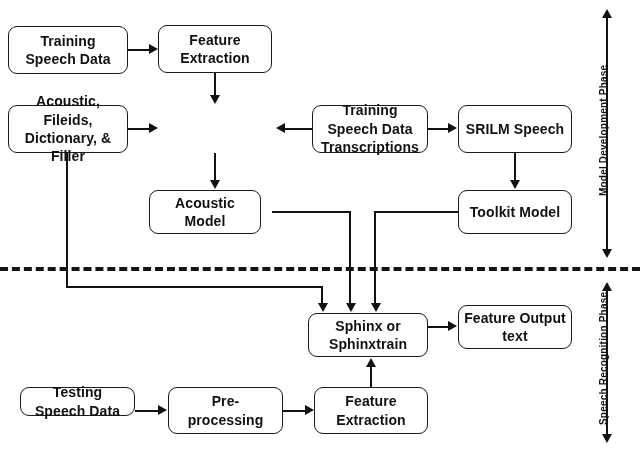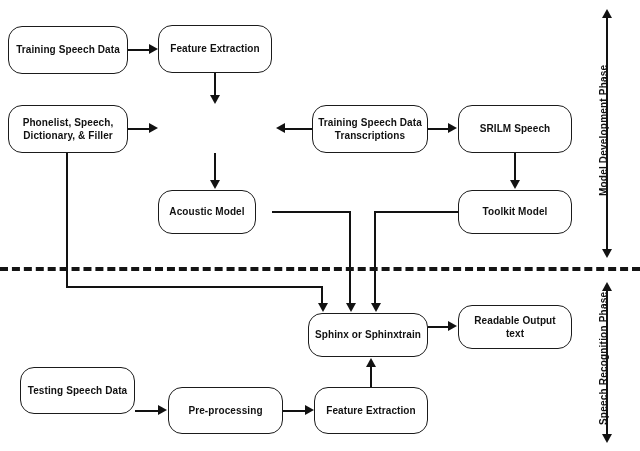--- a/index.html
+++ b/index.html
@@ -14,28 +14,28 @@
     position: relative;
     width: 640px;
     height: 451px;
     background: #ffffff;
     overflow: hidden;
   }
   .node {
     position: absolute;
     box-sizing: border-box;
     border: 1.6px solid #1b1b1b;
-    border-radius: 14px;
+    border-radius: 9px;
     background: #ffffff;
     display: flex;
     align-items: center;
     justify-content: center;
     text-align: center;
     font-weight: bold;
-    font-size: 10px;
+    font-size: 14px;
     line-height: 1.32;
     color: #111111;
     letter-spacing: 0.1px;
     padding: 2px 5px;
   }
   .node .lbl {
     display: block;
     width: 100%;
   }
   
@@ -101,54 +101,54 @@
   <div class="node" style="left:8px; top:26px; width:120px; height:48px;">
     <span class="lbl">Training Speech Data</span>
   </div>
 
   <div class="node" style="left:158px; top:25px; width:114px; height:48px;">
     <span class="lbl">Feature Extraction</span>
   </div>
 
   <div class="node" style="left:8px; top:105px; width:120px; height:48px;">
     <span class="lbl">
-      <span>Phonelist, Speech,</span><br>
+      <span>Acoustic, Fileids,</span><br>
       <span>Dictionary, &amp; Filler</span>
     </span>
   </div>
 
 
   <div class="node" style="left:312px; top:105px; width:116px; height:48px;">
     <span class="lbl">
       <span>Training Speech Data</span><br>
       <span>Transcriptions</span>
     </span>
   </div>
 
   <div class="node" style="left:458px; top:105px; width:114px; height:48px;">
     <span class="lbl">SRILM Speech</span>
   </div>
 
-  <div class="node" style="left:158px; top:190px; width:98px; height:44px;">
+  <div class="node" style="left:149px; top:190px; width:112px; height:44px;">
     <span class="lbl">Acoustic Model</span>
   </div>
 
   <div class="node" style="left:458px; top:190px; width:114px; height:44px;">
     <span class="lbl">Toolkit Model</span>
   </div>
 
   <div class="node" style="left:308px; top:313px; width:120px; height:44px;">
     <span class="lbl">Sphinx or Sphinxtrain</span>
   </div>
 
   <div class="node" style="left:458px; top:305px; width:114px; height:44px;">
-    <span class="lbl">Readable Output text</span>
-  </div>
-
-  <div class="node" style="left:20px; top:367px; width:115px; height:47px;">
+    <span class="lbl">Feature Output text</span>
+  </div>
+
+  <div class="node" style="left:20px; top:387px; width:115px; height:29px;">
     <span class="lbl">Testing Speech Data</span>
   </div>
 
   <div class="node" style="left:168px; top:387px; width:115px; height:47px;">
     <span class="lbl">Pre-processing</span>
   </div>
 
   <div class="node" style="left:314px; top:387px; width:114px; height:47px;">
     <span class="lbl">Feature Extraction</span>
   </div>

